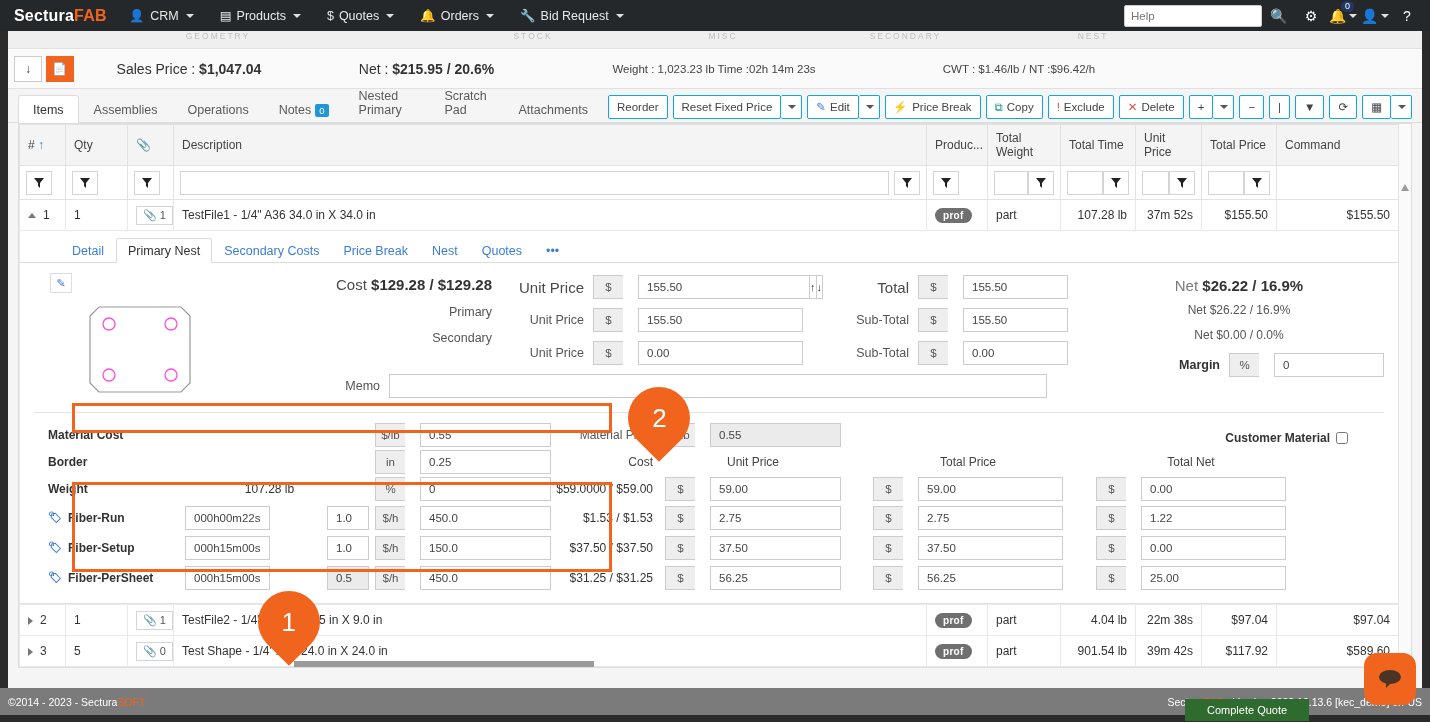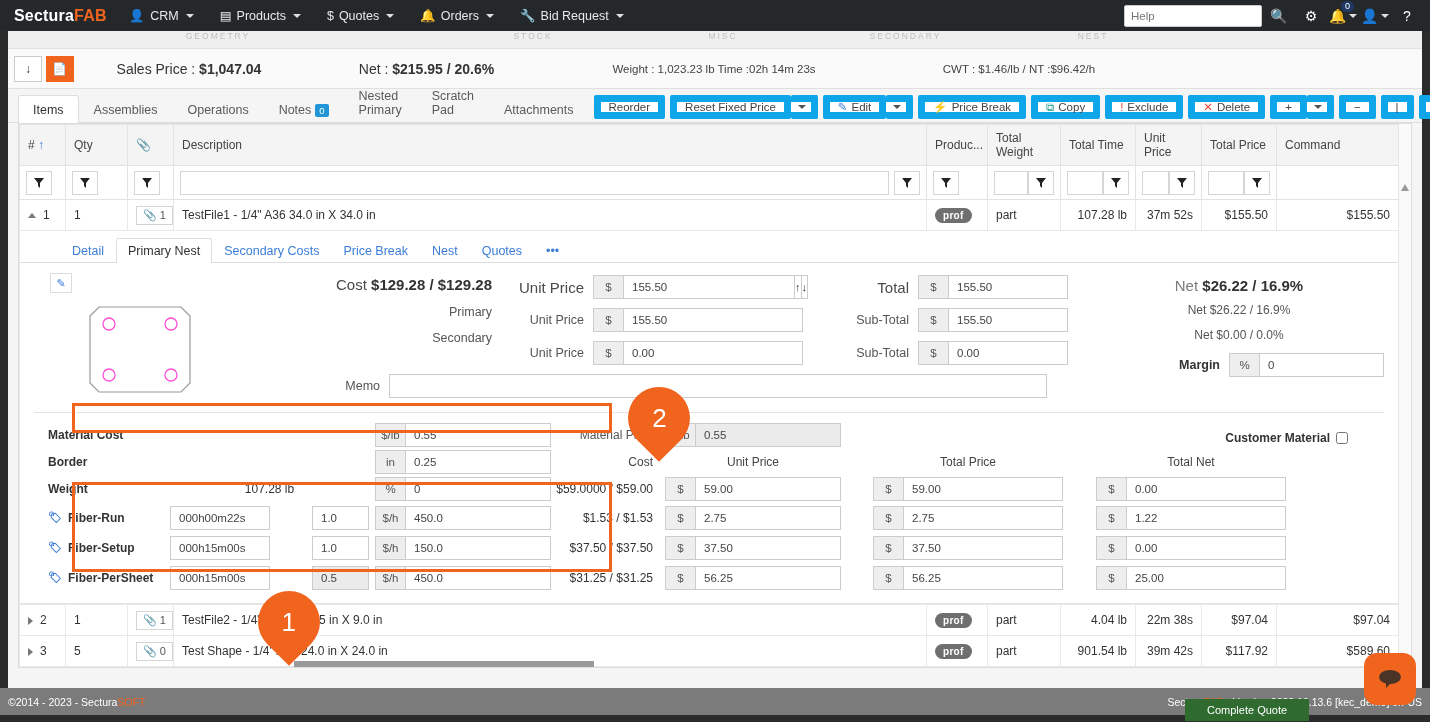--- a/index.html
+++ b/index.html
@@ -52,21 +52,21 @@
   .sum-small { font-size: 11.5px; color: #444; }
   
   .tabbar { height: 34px; display: flex; align-items: flex-end; padding: 0 10px;
             border-bottom: 1px solid #ddd; background: #f5f5f5; position: relative; }
   .tab { padding: 7px 14px 6px; font-size: 12.5px; color: #5a5a5a; cursor: pointer;
          border: 1px solid transparent; border-bottom: none; position: relative; top: 1px; }
   .tab.active { background: #fff; border-color: #ddd; color: #333; border-radius: 3px 3px 0 0; }
   .notes-badge { background: #2196d6; color: #fff; font-size: 9.5px; border-radius: 2px;
                  padding: 1px 4px; margin-left: 4px; }
   .tool-right { margin-left: auto; display: flex; align-items: center; gap: 0; padding-bottom: 3px; }
-  .tbtn { height: 24px; border: 7px solid #0ea5e9; background: #fff; font-size: 11.5px; color: #444;
+  .tbtn { height: 24px; border: 1px solid #0ea5e9; background: #fff; font-size: 11.5px; color: #444;
           padding: 0 8px; display: flex; align-items: center; gap: 4px; cursor: pointer;
           margin-left: 5px; border-radius: 2px; white-space: nowrap; font-family: "Liberation Sans", sans-serif; }
   .tbtn.attached { margin-left: 0; border-left: none; padding: 0 5px; }
   .tbtn .ic-blue { color: #3b7dd8; }
   .tbtn .ic-teal { color: #2aa198; }
   .tbtn .ic-red { color: #e04a3f; }
   
   .grid-wrap { background: #fff; margin: 0 10px; border: 1px solid #ddd; height: 545px;
                position: relative; overflow: hidden; }
   table.grid { width: 100%; border-collapse: collapse; table-layout: fixed; }
@@ -113,21 +113,21 @@
                 margin-bottom: 4px; cursor: pointer; }
   .thumb { width: 120px; height: 105px; margin-left: 30px; position: relative; }
   .costs-col { flex: 1; display: flex; }
   .lbl { font-size: 12.5px; color: #555; text-align: right; white-space: nowrap; }
   .lbl.big { font-size: 15px; color: #4a4a4a; }
   .lbl.big b { color: #333; }
   .inpgrp { display: flex; height: 24px; }
   .inpgrp .addon { width: 30px; background: #eee; border: 1px solid #ccc; border-right: none;
                    display: flex; align-items: center; justify-content: center; font-size: 11.5px; color: #555; }
   .inpgrp input { flex: 1; border: 1px solid #ccc; padding: 0 8px; font-size: 11.5px; color: #444;
-                  background: #fff; font-family: "Liberation Sans", sans-serif; min-width: 0; }
+                  background: #fff; font-family: "Liberation Sans", sans-serif; min-width: 0; margin-left: 15px; }
   .inpgrp input.grey { background: #ebebeb; }
   .step-btn { width: 23px; border: 1px solid #ccc; border-left: none; background: #fff;
               display: flex; align-items: center; justify-content: center; font-size: 11px; cursor: pointer; }
   .col-a { width: 300px; }
   .row3 { display: grid; grid-template-columns: 1fr; row-gap: 9px; }
   .grid2 { display: grid; grid-template-columns: 92px 210px; column-gap: 9px; align-items: center; row-gap: 9px; }
   .grid3 { display: grid; grid-template-columns: 88px 150px; column-gap: 9px; align-items: center; row-gap: 9px; }
   .net-col { width: 290px; text-align: center; }
   .net-big { font-size: 15px; color: #7a7a7a; margin-bottom: 9px; }
   .net-big b { color: #333; }

